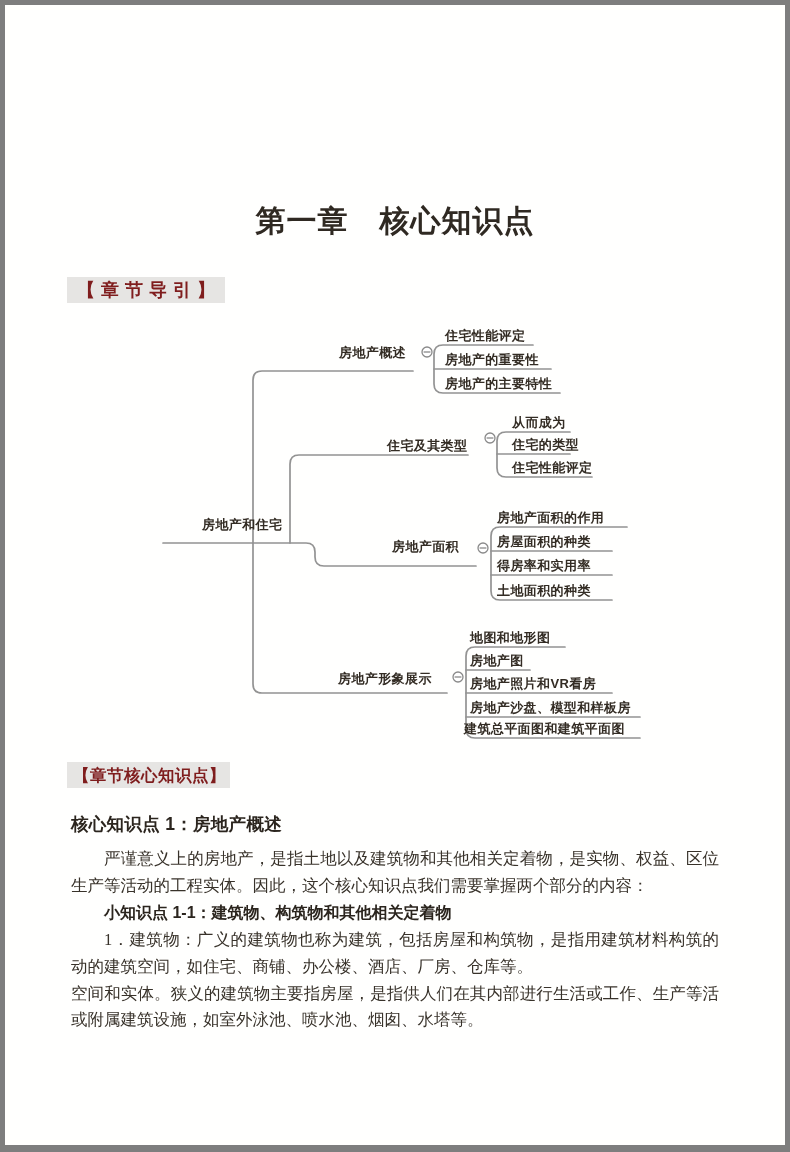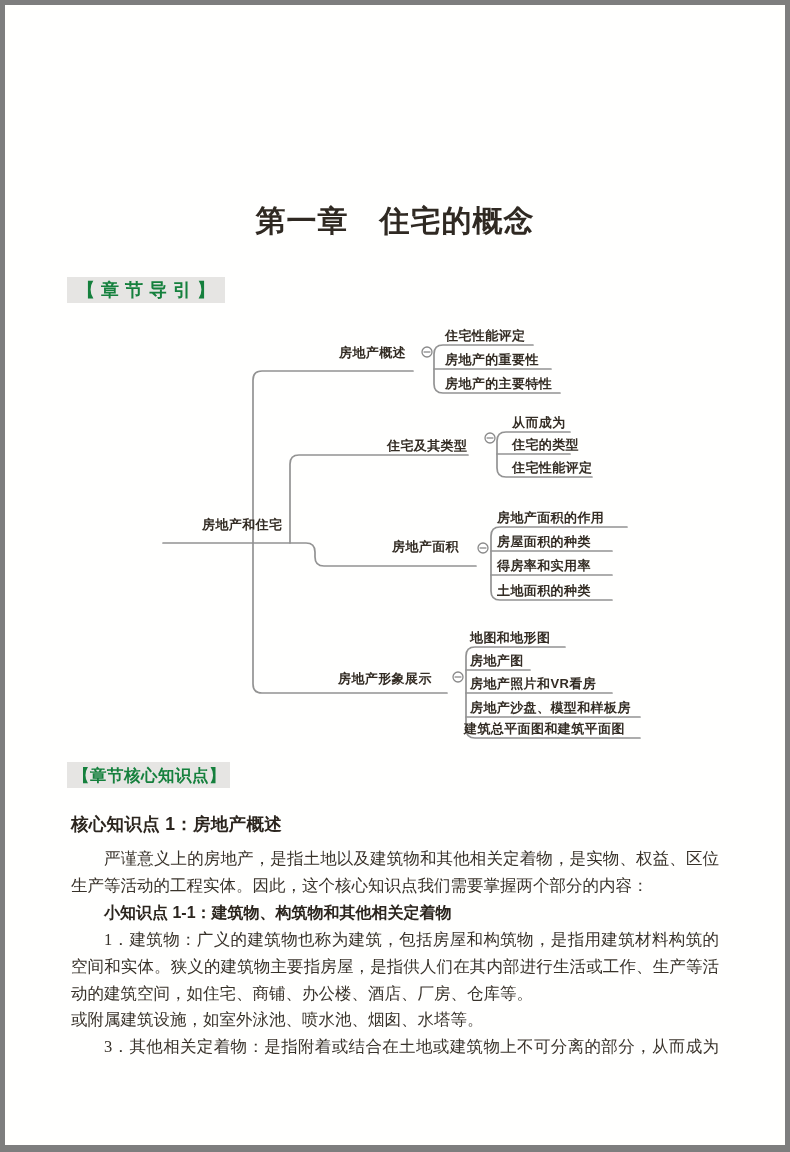--- a/index.html
+++ b/index.html
@@ -10,21 +10,21 @@
   }
   .frame{
     position:absolute;inset:0;box-sizing:border-box;
     border:5px solid #7e7e7e;border-bottom-width:7px;background:#fffffe;
   }
   .chapter-title{
     position:absolute;top:201px;left:0;width:100%;text-align:center;
     font-size:30px;font-weight:700;color:#2f2922;letter-spacing:1px;white-space:nowrap;
   }
   .chip{
-    position:absolute;background:#e6e5e3;color:#15803d;font-weight:700;
+    position:absolute;background:#e6e5e3;color:#7f1d1d;font-weight:700;
     white-space:nowrap;line-height:26px;height:26px;
   }
   .chip1{left:67px;top:277px;font-size:18px;letter-spacing:6px;padding:0 4px 0 10px;}
   .chip2{left:67px;top:762px;font-size:16.5px;letter-spacing:.5px;padding:0 4px 0 6px;}
   
   .map-svg{position:absolute;left:0;top:0;pointer-events:none;}
   .mnode{
     position:absolute;font-size:13px;font-weight:700;color:#332c24;
     letter-spacing:.4px;white-space:nowrap;line-height:15px;
   }
@@ -44,21 +44,21 @@
   .ln.sub{
     font-family:"Liberation Sans","DejaVu Sans",sans-serif;
     font-weight:700;font-size:16px;color:#2b251e;
   }
 </style>
 </head>
 <body>
 
 <div class="frame"></div>
 
-<div class="chapter-title">第一章　住宅的概念</div>
+<div class="chapter-title">第一章　核心知识点</div>
 
 <div class="chip chip1">【章节导引】</div>
 
 <div>
   <svg class="map-svg" width="790" height="1152" viewBox="0 0 790 1152">
     <g fill="none" stroke="#939393" stroke-width="1.7" stroke-linecap="round">
 
       <path d="M163 543 H306 Q315 543 315 552 V557 Q315 566 324 566 H476"></path>
 
       <path d="M253 543 V380 Q253 371 262 371 H413"></path>
@@ -129,17 +129,16 @@
 
 <div class="chip chip2">【章节核心知识点】</div>
 
 <div class="core-heading">核心知识点 1：房地产概述</div>
 
 <div class="article">
   <div class="ln ind jst">严谨意义上的房地产，是指土地以及建筑物和其他相关定着物，是实物、权益、区位</div>
   <div class="ln">生产等活动的工程实体。因此，这个核心知识点我们需要掌握两个部分的内容：</div>
   <div class="ln ind sub">小知识点 1-1：建筑物、构筑物和其他相关定着物</div>
   <div class="ln ind jst">1．建筑物：广义的建筑物也称为建筑，包括房屋和构筑物，是指用建筑材料构筑的</div>
+  <div class="ln">动的建筑空间，如住宅、商铺、办公楼、酒店、厂房、仓库等。</div>
   <div class="ln jst">空间和实体。狭义的建筑物主要指房屋，是指供人们在其内部进行生活或工作、生产等活</div>
-  <div class="ln">动的建筑空间，如住宅、商铺、办公楼、酒店、厂房、仓库等。</div>
   <div class="ln">或附属建筑设施，如室外泳池、喷水池、烟囱、水塔等。</div>
-  <div class="ln ind jst">3．其他相关定着物：是指附着或结合在土地或建筑物上不可分离的部分，从而成为</div>
 </div>
 
 </body></html>

